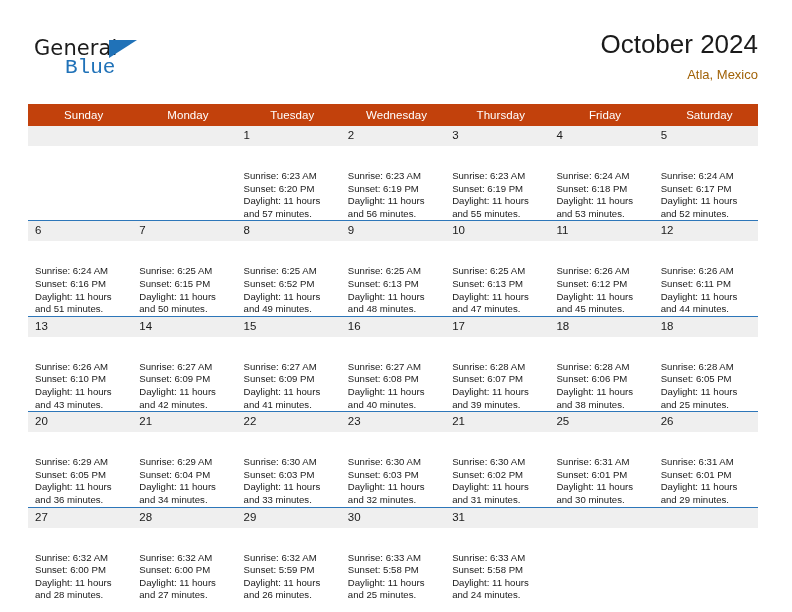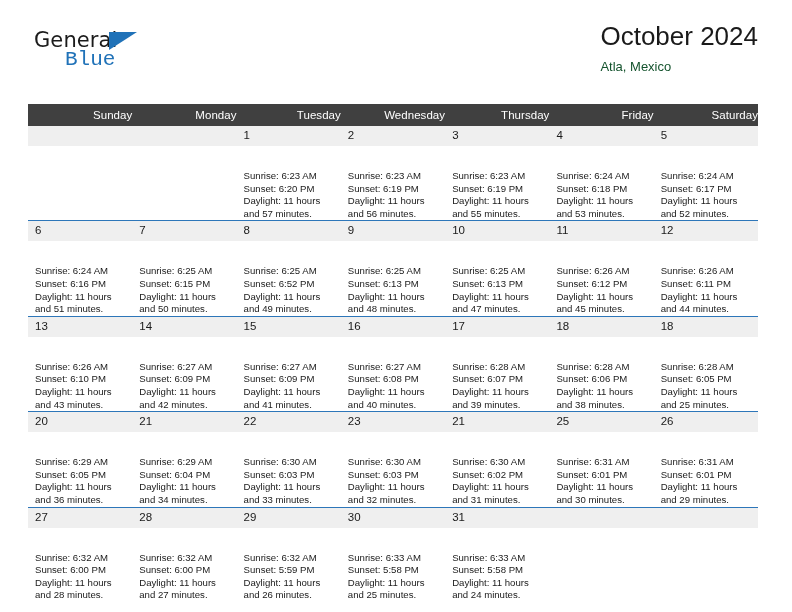--- a/index.html
+++ b/index.html
@@ -19,21 +19,21 @@
     position: relative;
     width: 792px;
     height: 612px;
     box-sizing: border-box;
   }
 
   
   .header {
     position: absolute;
     left: 28px;
-    top: 20px;
+    top: 28px;
     right: 34px;
     height: 66px;
   }
   .brand {
     position: absolute;
     left: 6px;
     top: 8px;
     width: 140px;
     height: 52px;
   }
@@ -63,53 +63,54 @@
     width: 0;
     height: 0;
     border-left: 28px solid #2072b8;
     border-bottom: 18px solid transparent;
   }
 
   .title-block {
     position: absolute;
     right: 0;
     top: 0;
+    text-align: right;
   }
   .cal-title {
     font-size: 26px;
     font-weight: 400;
     color: #1a1a1a;
     line-height: 32px;
     white-space: nowrap;
     font-family: "Liberation Sans", sans-serif;
   }
   .cal-subtitle {
     font-size: 13px;
     font-weight: 400;
-    color: #14532d;
+    color: #a16207;
     line-height: 20px;
     margin-top: 5px;
     white-space: nowrap;
   }
 
   
   .cal {
     position: absolute;
     left: 28px;
     top: 104px;
     width: 730px;
     border-collapse: collapse;
     table-layout: fixed;
   }
   .cal th {
-    background: #404040;
+    background: #c2410c;
     color: #ffffff;
     font-size: 11.5px;
     font-weight: 400;
-    text-align: right;
+    text-align: center;
     padding: 5px 0 5px 7px;
     height: 12px;
     border: 0;
     letter-spacing: 0.05px;
   }
   .cal td {
     vertical-align: top;
     padding: 0;
     border: 0;
     width: 104.28px;

